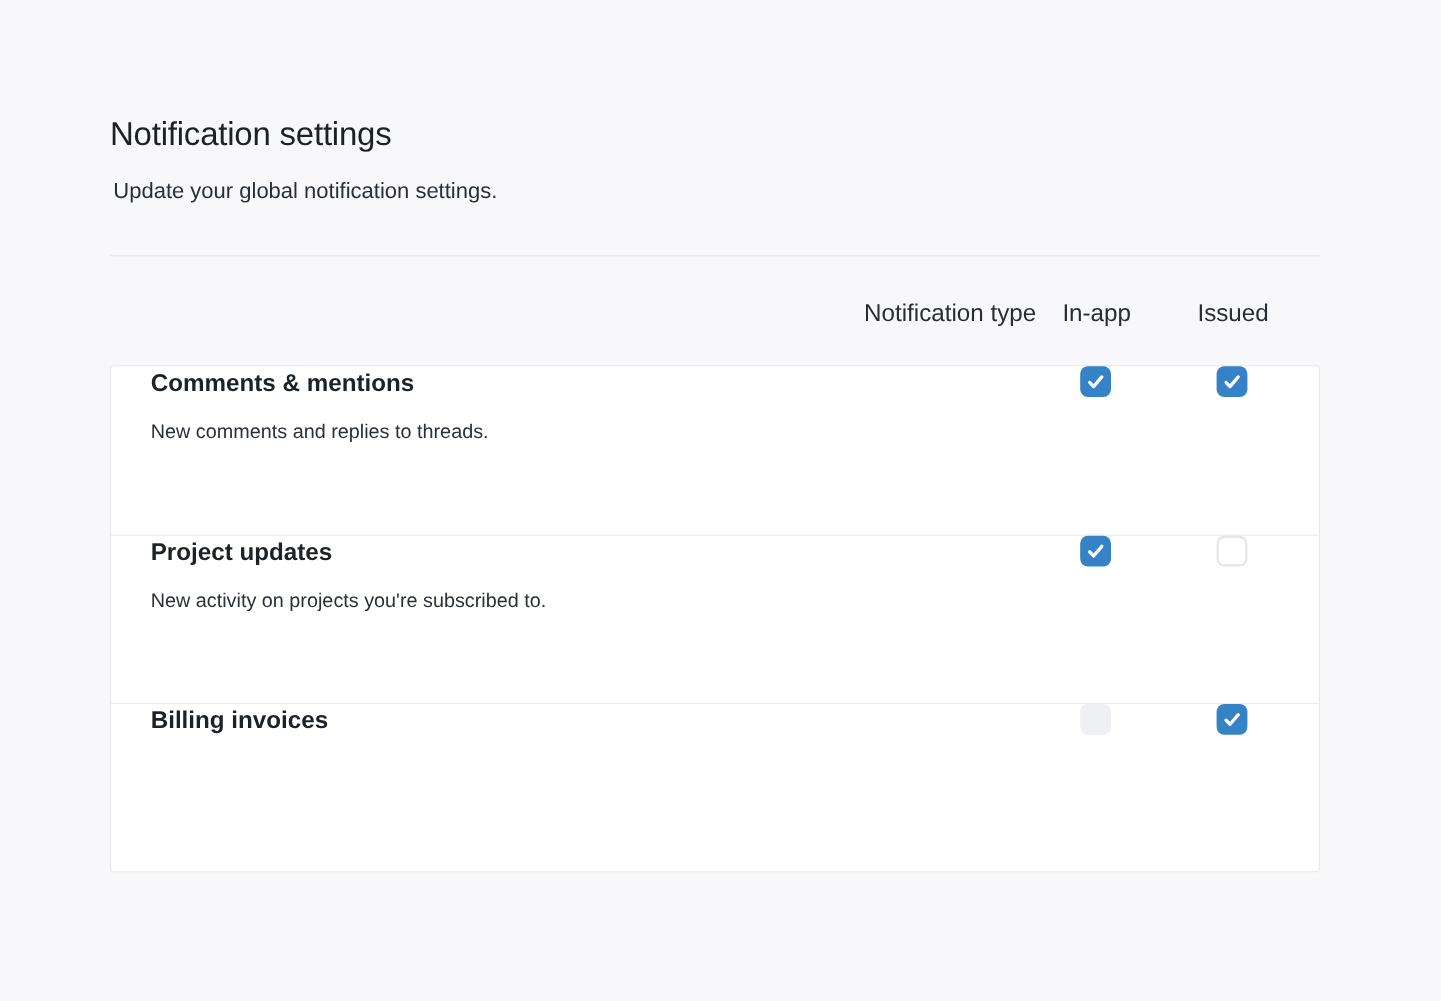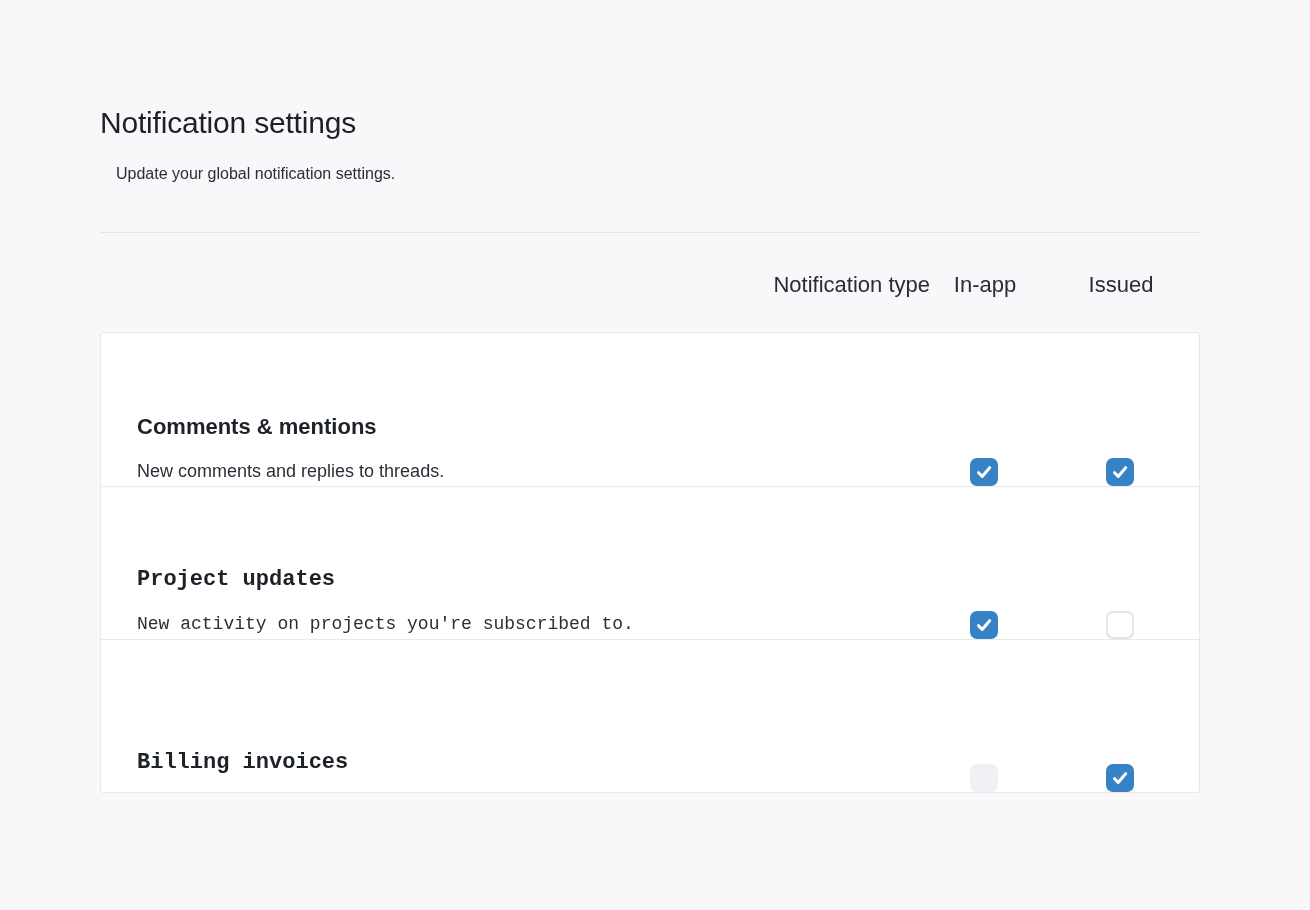--- a/index.html
+++ b/index.html
@@ -22,45 +22,45 @@
   }
   .page-title {
     font-size: 30px;
     line-height: 38px;
     font-weight: 400;
     color: #1c2127;
     letter-spacing: -0.2px;
     margin: 0 0 16px 0;
   }
   .page-subtitle {
-    font-size: 16px;
+    font-size: 20px;
     line-height: 32px;
     color: #282e35;
-    margin: 0 0 42px 16px;
+    margin: 0 0 42px 3px;
   }
   .divider {
     border: none;
     border-top: 1px solid #e6e6e9;
     margin: 0;
   }
   .header-row {
     display: flex;
     justify-content: flex-end;
     align-items: center;
     margin-top: 38px;
     margin-bottom: 33px;
   }
   .type-header {
     font-size: 22px;
     line-height: 28px;
     color: #272d34;
   }
   .cols {
     display: flex;
-    gap: 26px;
+    gap: 14px;
     padding-right: 24px;
   }
   .col {
     width: 110px;
     text-align: center;
     display: flex;
     justify-content: center;
     align-items: center;
   }
   .col-header {
@@ -68,26 +68,25 @@
     line-height: 28px;
     color: #272d34;
   }
   .card {
     background: #ffffff;
     border: 1px solid #e7e8ea;
     border-radius: 3px;
   }
   .row {
     display: flex;
-    align-items: flex-end;
+    align-items: flex-start;
     min-height: 153px;
   }
   .row + .row {
     border-top: 1px solid #e9eaec;
-    font-family: Liberation Mono, monospace;
   }
   .row-text {
     flex: 1;
     padding-left: 36px;
     padding-right: 20px;
   }
   .row-title {
     font-size: 22px;
     line-height: 30px;
     font-weight: 700;

